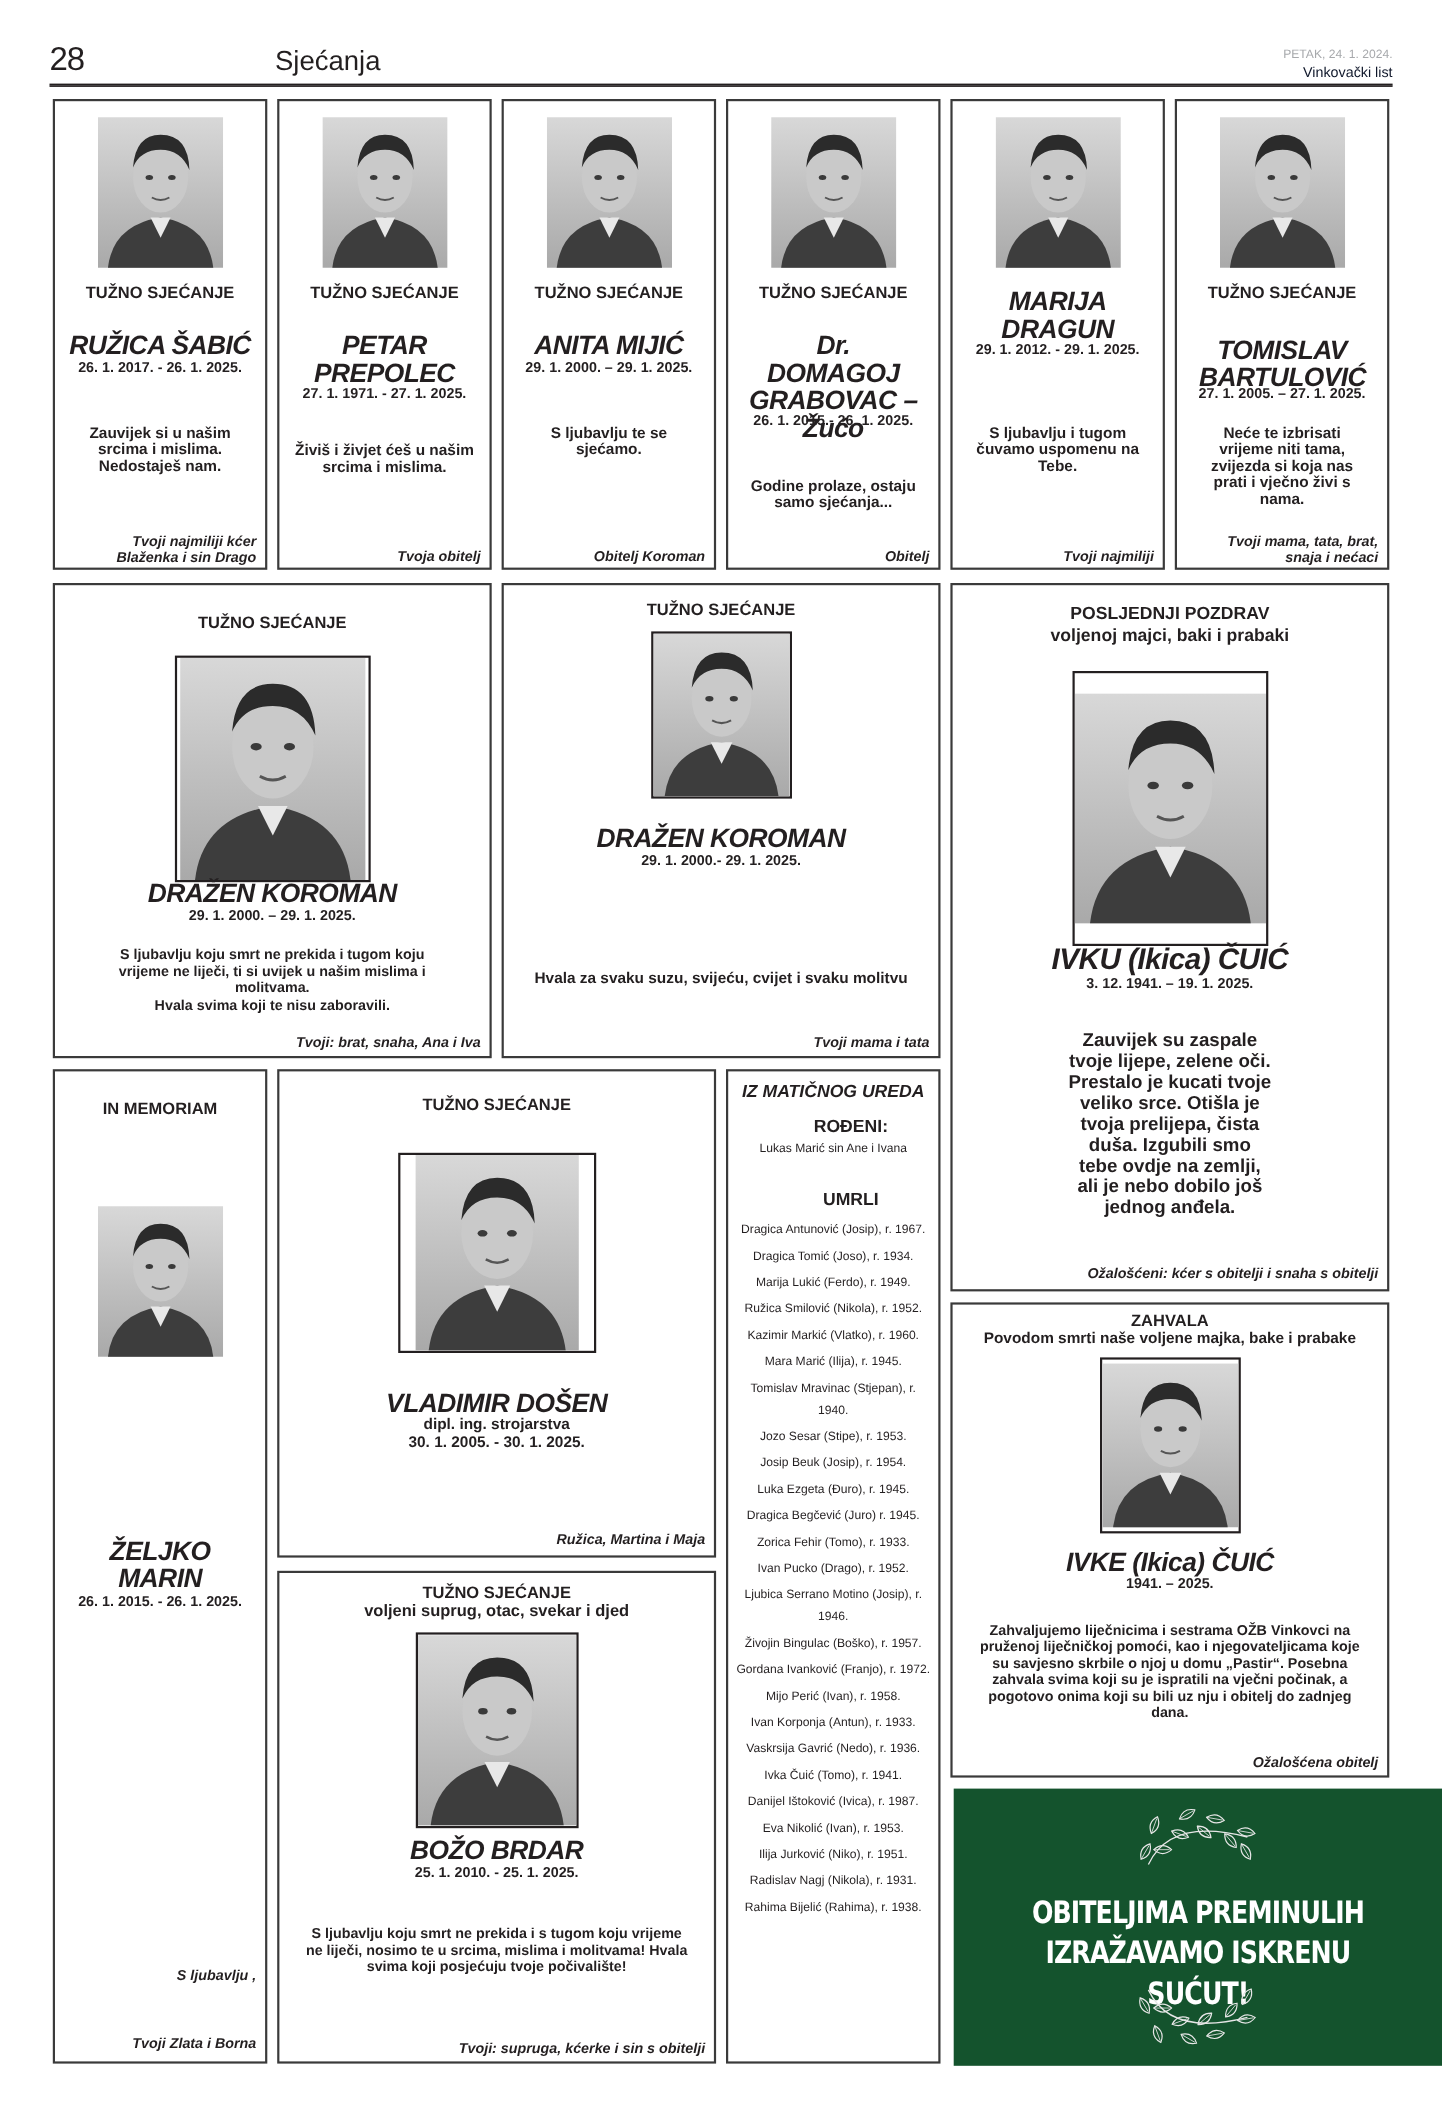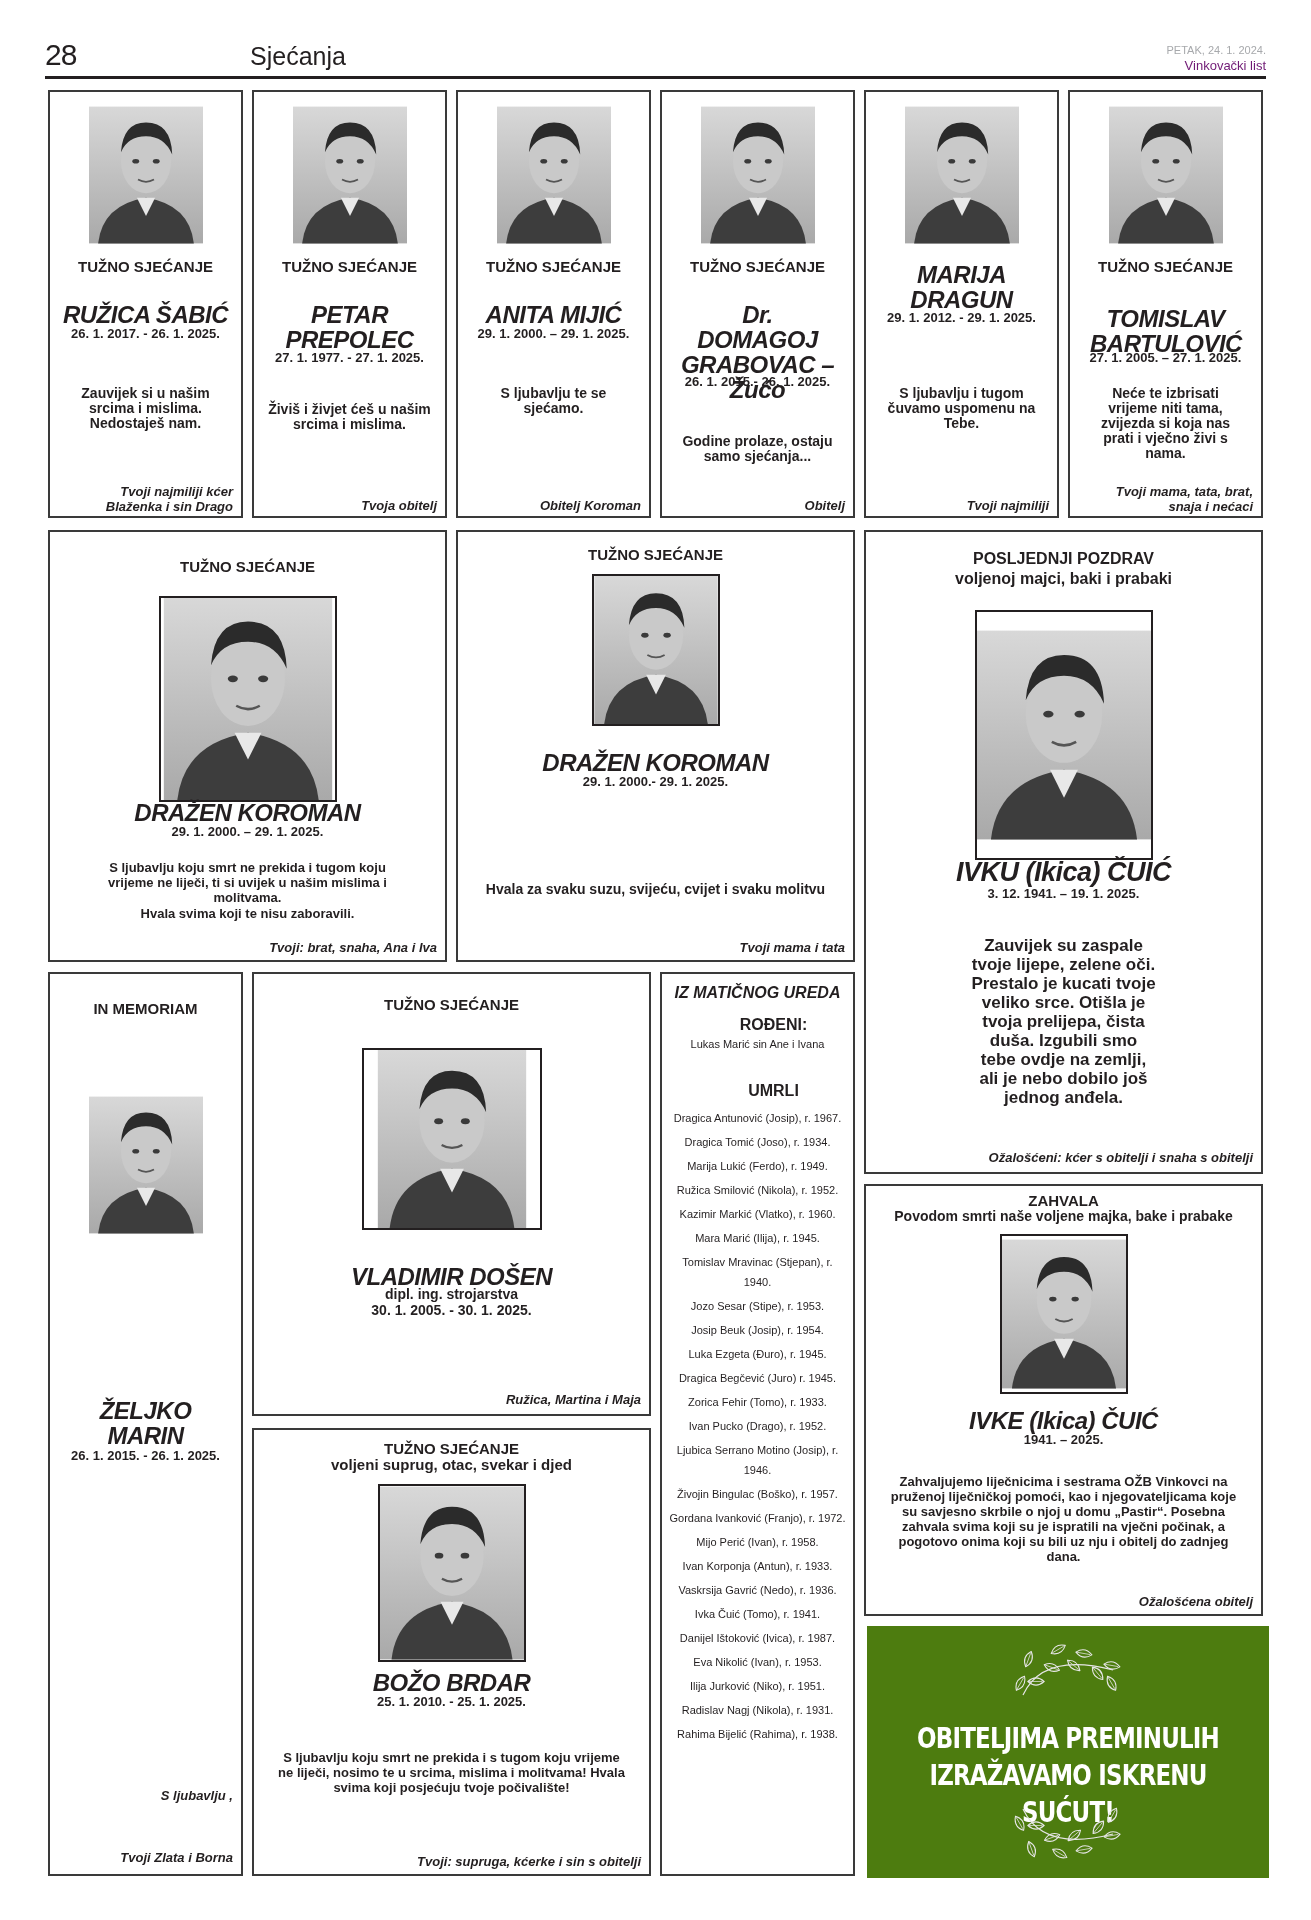--- a/index.html
+++ b/index.html
@@ -3,21 +3,21 @@
 <meta charset="utf-8">
 <style>
   * { box-sizing: border-box; margin: 0; padding: 0; }
   html, body { width: 1311px; height: 1920px; background: #ffffff; }
   body { position: relative; font-family: "Liberation Sans", "DejaVu Sans", sans-serif; color: #231f20; overflow: hidden; }
 
   
   .hdr-num { position: absolute; left: 45px; top: 38px; font-size: 30px; font-weight: 300; color: #231f20; letter-spacing: -1px; }
   .hdr-sec { position: absolute; left: 250px; top: 42px; font-size: 25px; color: #231f20; }
   .hdr-date { position: absolute; right: 45px; top: 44px; font-size: 11px; color: #a7a9ac; }
-  .hdr-pub { position: absolute; right: 45px; top: 58px; font-size: 13px; color: #701a75; }
+  .hdr-pub { position: absolute; right: 45px; top: 58px; font-size: 13px; color: #0f172a; }
   .hdr-rule { position: absolute; left: 45px; right: 45px; top: 76px; height: 3px; border-top: 2px solid #231f20; border-bottom: 1px solid #231f20; }
 
   
   .box { position: absolute; border: 2px solid #3a3a3a; background: #fff; text-align: center; overflow: hidden; }
   .lbl { position: absolute; left: 0; right: 0; font-weight: bold; font-size: 15px; color: #231f20; }
   .name { position: absolute; left: 4px; right: 4px; font-style: italic; font-weight: bold; font-size: 24px; line-height: 25px; color: #231f20; letter-spacing: -0.5px; }
   .dates { position: absolute; left: 2px; right: 2px; font-weight: bold; font-size: 13px; color: #231f20; }
   .msg { position: absolute; left: 8px; right: 8px; font-weight: bold; font-size: 14px; line-height: 15px; color: #231f20; }
   .sign { position: absolute; right: 8px; left: 8px; text-align: right; font-style: italic; font-weight: bold; font-size: 13px; line-height: 15px; color: #231f20; }
 
@@ -27,21 +27,21 @@
   .photo svg { display: block; width: 100%; height: 100%; }
 
   
   .reg-title { position: absolute; left: 0; right: 0; top: 10px; font-style: italic; font-weight: bold; font-size: 16px; }
   .reg-h { position: absolute; left: 0; right: 0; font-weight: bold; font-size: 16px; padding-left: 32px; }
   .reg-small { position: absolute; left: 0; right: 0; font-size: 11px; }
   .reg-list { position: absolute; left: 6px; right: 6px; top: 108px; list-style: none; }
   .reg-list li { font-size: 11px; line-height: 20px; margin-bottom: 4px; }
 
   
-  .banner { position: absolute; left: 867px; top: 1626px; width: 402px; height: 252px; background: #4d7c0f; }
+  .banner { position: absolute; left: 867px; top: 1626px; width: 444px; height: 252px; background: #14532d; }
   .banner-text { position: absolute; left: 0; right: 0; top: 94px; text-align: center; color: #ffffff; font-weight: bold; font-size: 28px; line-height: 37px; font-family: "DejaVu Sans", sans-serif; letter-spacing: -1px; transform: scaleX(0.82); transform-origin: center; }
   .wreath { position: absolute; left: 50%; transform: translateX(-50%); width: 130px; height: 60px; }
 </style>
 </head>
 <body>
 
 <svg width="0" height="0" style="position:absolute">
   <defs>
     <linearGradient id="bgGrad" x1="0" y1="0" x2="0" y2="1">
       <stop offset="0" stop-color="#d8d8d8"></stop>
@@ -84,21 +84,21 @@
 </div>
 
 <div class="box" style="left:252px;top:90px;width:195px;height:428px;">
   <div class="photo" style="top:14px;width:114px;height:138px;">
       <svg>
         <use href="#portrait"></use>
       </svg>
     </div>
   <div class="lbl" style="top:166px;">TUŽNO SJEĆANJE</div>
   <div class="name" style="top:210px;left:30px;right:30px;">PETAR PREPOLEC</div>
-  <div class="dates" style="top:258px;">27. 1. 1977. - 27. 1. 2025.</div>
+  <div class="dates" style="top:258px;">27. 1. 1971. - 27. 1. 2025.</div>
   <div class="msg" style="top:310px;">Živiš i živjet ćeš u našim srcima i mislima.</div>
   <div class="sign" style="top:406px;">Tvoja obitelj</div>
 </div>
 
 <div class="box" style="left:456px;top:90px;width:195px;height:428px;">
   <div class="photo" style="top:14px;width:114px;height:138px;">
       <svg>
         <use href="#portrait"></use>
       </svg>
     </div>

